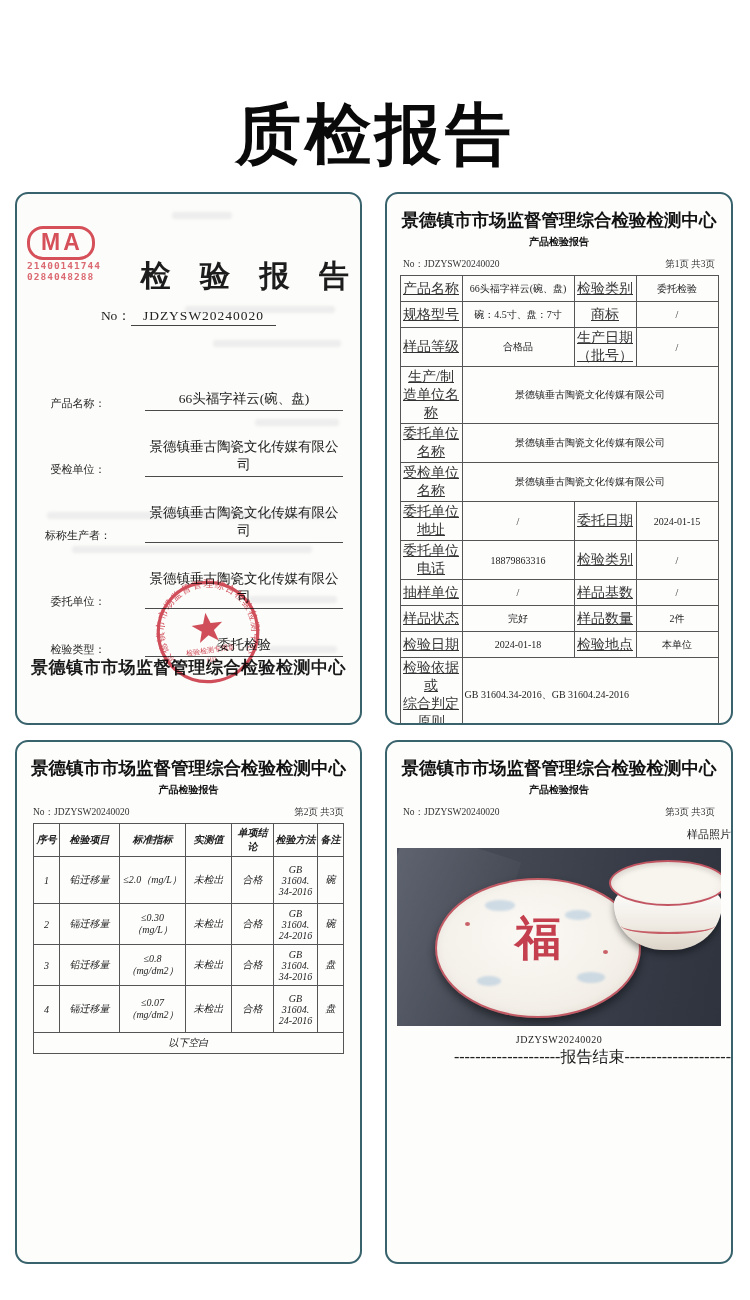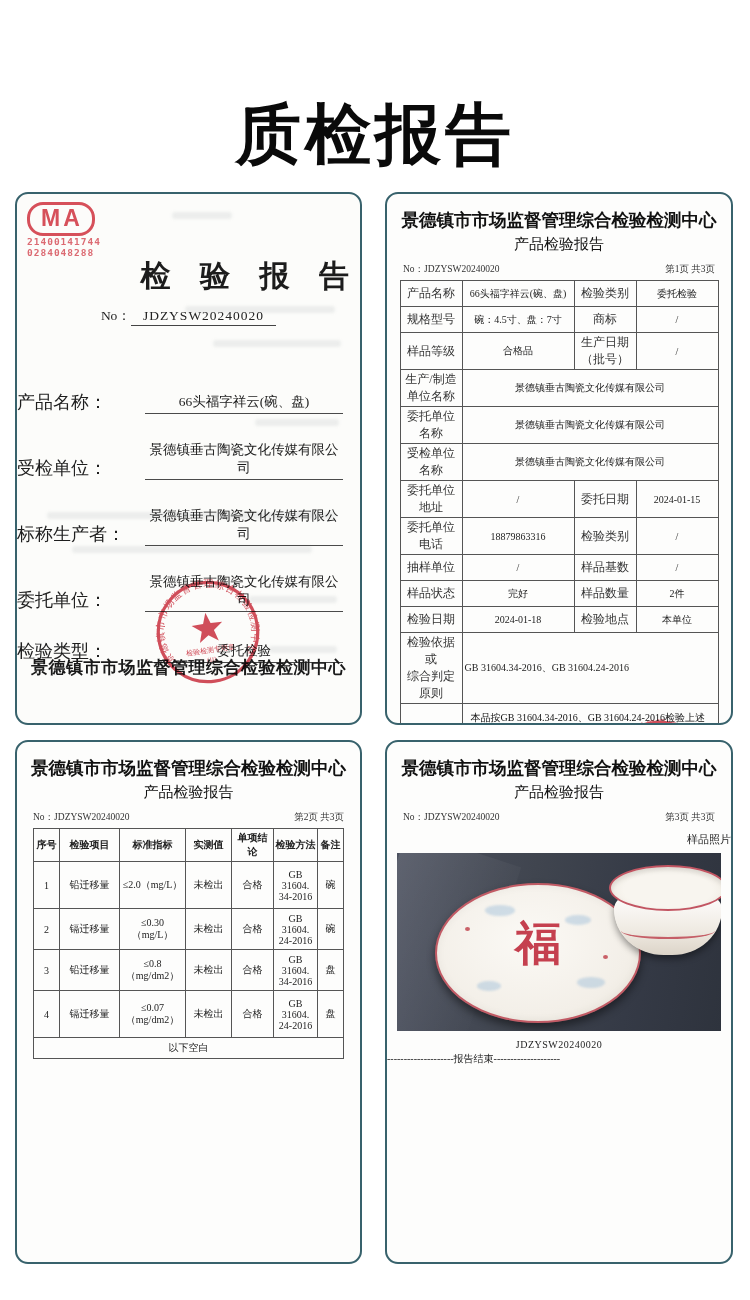--- a/index.html
+++ b/index.html
@@ -9,58 +9,58 @@
     letter-spacing:4px;color:#0a0a0a;}
   .panel{position:absolute;background:#fdfdfc;border:2px solid #38626c;border-radius:13px;box-sizing:border-box;overflow:hidden;}
   #panel1{left:15px;top:192px;width:347px;height:533px;background:#fcfcfa;}
   #panel2{left:385px;top:192px;width:348px;height:533px;}
   #panel3{left:15px;top:740px;width:347px;height:524px;}
   #panel4{left:385px;top:740px;width:348px;height:524px;}
 
   
   .cma{position:absolute;left:10px;top:8px;color:#d6505a;}
   .cma-box{display:inline-block;border:3px solid #d6505a;border-radius:16px;padding:0 9px 1px 11px;
-    font-family:"Liberation Sans",sans-serif;font-weight:bold;font-size:23px;letter-spacing:3px;}
+    font-family:"Liberation Sans",sans-serif;font-weight:bold;font-size:23px;letter-spacing:3px;margin-top:24px;}
   .cma-nums{font-family:"DejaVu Sans Mono",monospace;font-size:9.5px;font-weight:bold;line-height:1.15;
     letter-spacing:1px;margin-top:1px;opacity:.85;}
   .bleed{position:absolute;height:7px;background:rgba(110,115,128,0.11);filter:blur(1.5px);border-radius:3px;}
   .cover-title{position:absolute;top:62px;left:0;width:100%;text-align:right;
     font-size:30px;font-weight:600;letter-spacing:11px;color:#1c1c1c;}
   .cover-no{position:absolute;top:113px;left:0;width:100%;text-align:center;font-size:13.5px;color:#222;}
   .cover-no .num{border-bottom:1px solid #444;padding:0 12px 2px 12px;letter-spacing:1px;}
   .cover-fields{position:absolute;top:196px;left:0;width:100%;}
   .cover-field{display:flex;align-items:flex-end;margin-bottom:27px;}
-  .cover-field .lbl{width:122px;text-align:left;font-size:18px;color:#1e1e1e;}
+  .cover-field .lbl{width:122px;text-align:center;font-size:11px;color:#1e1e1e;}
   .cover-field .val{margin-left:6px;width:198px;text-align:center;font-size:13.5px;color:#1a1a1a;
     border-bottom:1px solid #4a4a4a;padding-bottom:2px;}
   .cover-org{position:absolute;top:462px;left:0;width:100%;text-align:center;
     font-size:17px;font-weight:bold;letter-spacing:.5px;color:#1a1a1a;}
   .stamp{position:absolute;opacity:.92;mix-blend-mode:multiply;}
   #stamp1{left:137px;top:384px;width:108px;height:108px;transform:rotate(-8deg);}
   #stamp2{right:10px;top:14px;width:97px;height:97px;transform:rotate(-6deg);}
 
   
   .rp-org{margin-top:14px;text-align:center;font-size:17.5px;font-weight:bold;color:#111;}
-  .rp-sub{text-align:center;font-size:15px;font-weight:normal;margin-top:3px;color:#111;}
+  .rp-sub{text-align:center;font-size:10px;font-weight:bold;margin-top:3px;color:#111;}
   .rp-meta{display:flex;justify-content:space-between;font-size:9.5px;color:#333;
     margin:9px 16px 4px 16px;}
 
   
   .t2{border-collapse:collapse;table-layout:fixed;margin:2px auto 0 auto;width:318px;}
   .t2 td{border:1px solid #555;text-align:center;vertical-align:middle;
     font-size:10px;color:#222;padding:1px 2px;overflow:hidden;}
-  .t2 td.lb{font-size:12px;color:#333;}
+  .t2 td.lb{font-size:14px;color:#333;text-decoration:underline;}
   .t2 .h24{height:23px}.t2 .h23{height:22px}.t2 .h25{height:23px}
   .t2 .basis{height:34px}.t2 .concl{height:86px}.t2 .rem{height:26px}
   .concl-cell{text-align:left !important;vertical-align:top !important;position:relative;padding:6px 8px !important;}
   .concl-text{font-size:10px;line-height:1.5;color:#111;}
   .stamp-lines{text-align:right;margin-top:9px;padding-right:14px;font-size:10px;line-height:1.9;color:#111;}
 
   
-  .t3{border-collapse:collapse;table-layout:fixed;margin:4px auto 16px auto;width:310px;}
+  .t3{border-collapse:collapse;table-layout:fixed;margin:4px auto 16px auto;width:310px;font-style:italic;}
   .t3 th,.t3 td{border:1px solid #555;font-size:10px;color:#222;text-align:center;
     vertical-align:middle;padding:2px 1px;font-weight:normal;}
   .t3 th{font-weight:bold;height:16px;}
   .t3 td{height:36px;}
   .t3 tr.tall td{height:42px;}
   .t3 .blank td{height:16px;}
 
   
   .photo-label{text-align:right;font-size:11px;color:#222;margin-top:8px;}
   .photo{position:relative;margin:6px auto 0 auto;width:324px;height:178px;overflow:hidden;
@@ -77,21 +77,21 @@
   .bowl{position:absolute;left:212px;top:12px;width:118px;height:96px;}
   .bowl-body{position:absolute;left:5px;top:20px;width:108px;height:70px;
     background:linear-gradient(#ffffff 10%,#efeae2 65%,#dcd4c8 100%);
     border-radius:50% 50% 46% 46%/ 34% 34% 66% 66%;box-shadow:0 4px 7px rgba(0,0,0,.4);}
   .bowl-band{position:absolute;left:12px;top:58px;width:94px;height:14px;border-radius:50%;
     border-bottom:2.5px solid rgba(190,70,82,.85);}
   .bowl-rim{position:absolute;left:0;top:0;width:118px;height:46px;border-radius:50%;
     background:radial-gradient(ellipse at 50% 55%,#f8f5ef 55%,#ece7de 85%,#e2dcd2 100%);
     border:2px solid #c25562;box-sizing:border-box;box-shadow:inset 0 3px 5px rgba(0,0,0,.10);}
   .photo-caption{text-align:center;font-size:10px;color:#222;margin-top:8px;letter-spacing:.5px;}
-  .photo-end{text-align:left;font-size:10px;color:#222;margin-top:2px;letter-spacing:0;}
+  .photo-end{text-align:right;font-size:16px;color:#222;margin-top:2px;letter-spacing:0;}
 </style>
 </head>
 <body>
 
 <h1 class="page-title">质检报告</h1>
 
 <section class="panel" id="panel1">
   <div class="cma">
     <span class="cma-box">MA</span>
     <div class="cma-nums">

